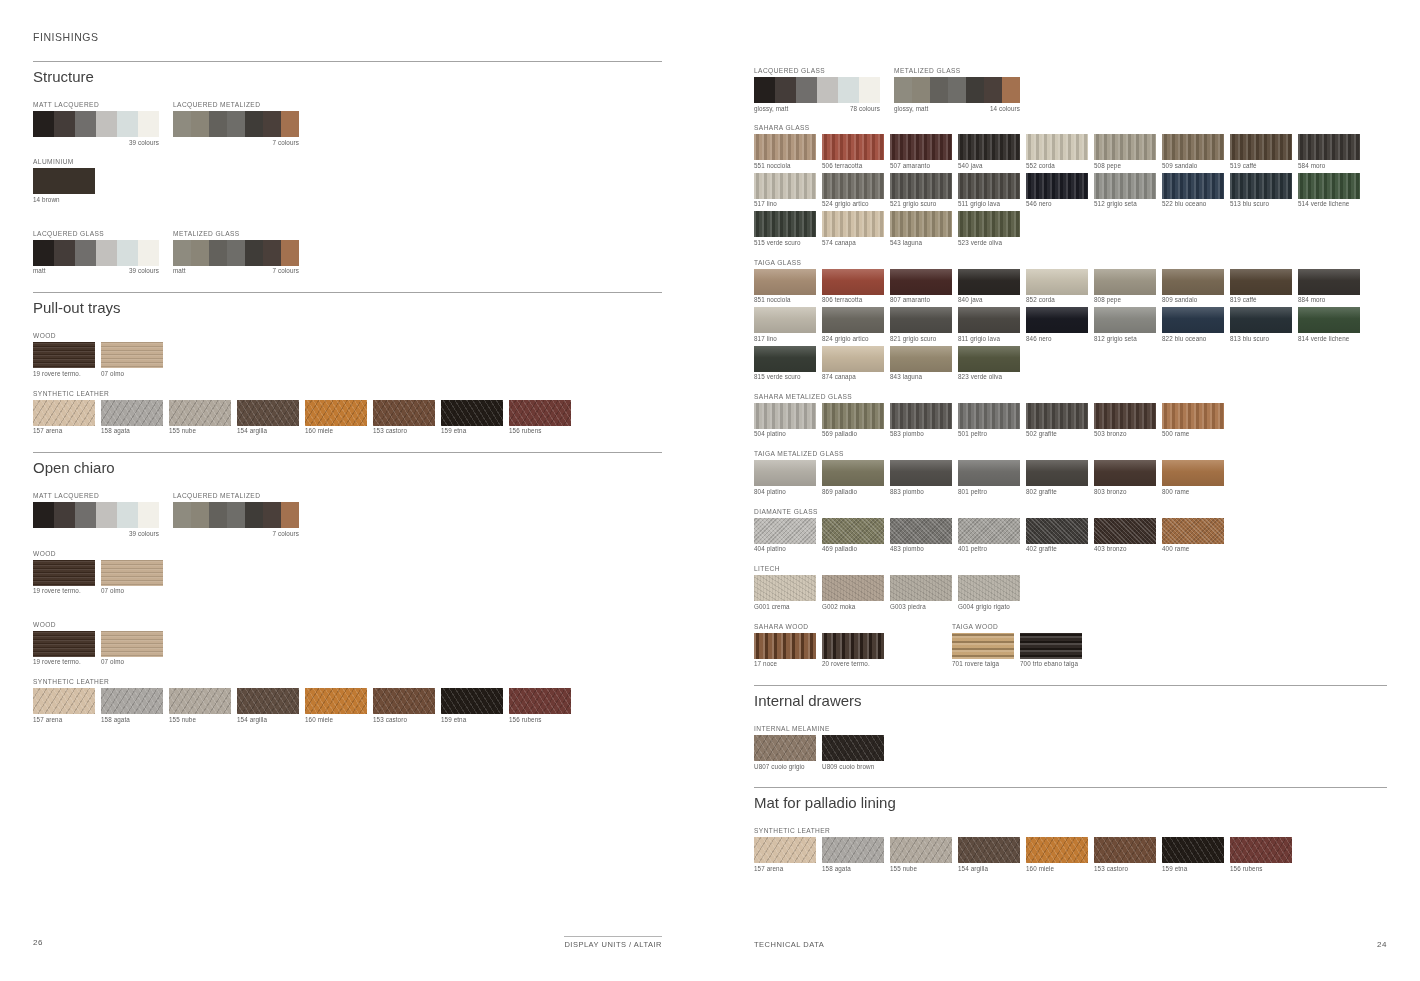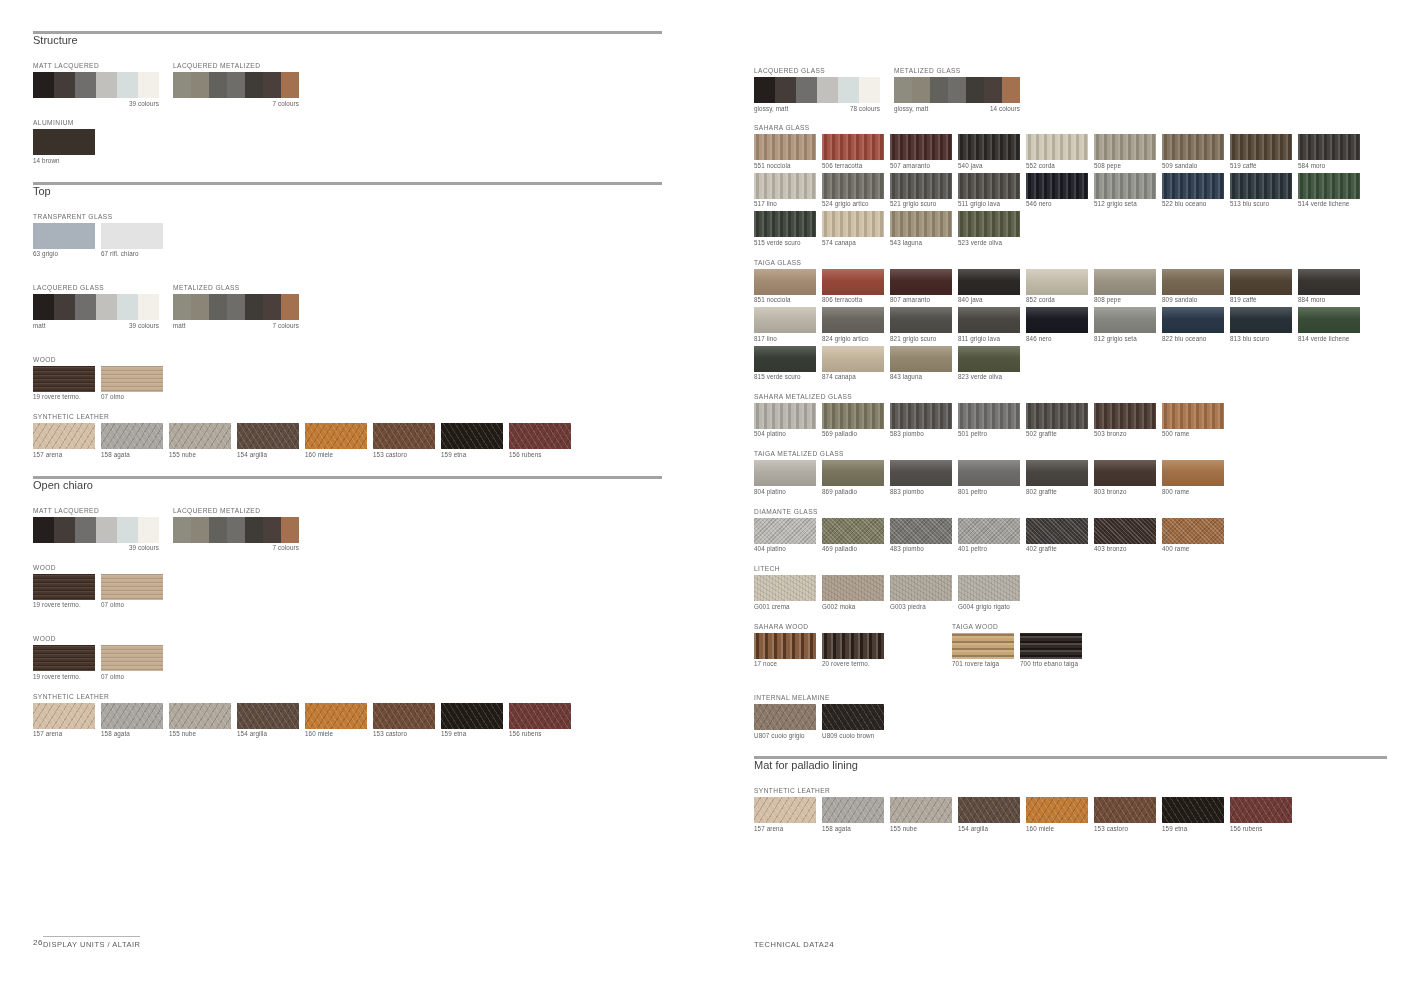--- a/index.html
+++ b/index.html
@@ -19,23 +19,23 @@
   .col-inner { position: absolute; left: 33px; right: 48px; top: 31px; }
   .col-right .col-inner { left: 44px; right: 33px; }
 
   
   .doc-title {
     font-size: 10.5px; letter-spacing: .55px; color: #4a4a4a;
     text-transform: uppercase; margin-bottom: 18px; font-weight: 400;
   }
   .section { margin-bottom: 0; }
   .section-head {
-    font-size: 11px; color: #3f3f3f; font-weight: 400;
-    padding-bottom: 7px;
-    border-top: 3px solid #a3a3a3;
+    font-size: 15px; color: #3f3f3f; font-weight: 400;
+    padding-top: 6px; padding-bottom: 7px;
+    border-top: 1px solid #a3a3a3;
   }
 
   .group { margin-top: 9px; }
   .group-label {
     font-size: 6.6px; letter-spacing: .42px; color: #6a6a6a;
     text-transform: uppercase; margin-bottom: 3px; white-space: nowrap;
   }
 
   
   .row { display: flex; flex-wrap: wrap; align-items: flex-start; }
@@ -50,39 +50,40 @@
   .cap-split { display: flex; justify-content: space-between; }
   .cap-split .cap { margin-top: 2.5px; }
 
   
   .strip { display: flex; }
   .strip i { display: block; height: 100%; }
 
   
   .footer {
     position: absolute; bottom: 32px; left: 33px; right: 48px;
-    display: flex; align-items: center; 
+    display: flex; align-items: center; justify-content: space-between;
     font-size: 7.5px; color: #5a5a5a; letter-spacing: .5px;
   }
   .col-right .footer { left: 44px; right: 33px; }
   .footer .pageno { font-size: 8px; color: #555; }
   .footer .label {
     text-transform: uppercase; letter-spacing: .5px;
     border-top: 1px solid #b5b5b5; padding-top: 3px;
   }
   .footer .label.plain { border-top: none; padding-top: 0; }
   .spacer-md { height: 14px; }
 </style>
 </head>
 <body>
 
 <div class="page">
 
   <div class="col col-left">
     <div class="col-inner">
+      <div class="doc-title">FINISHINGS</div>
       <div id="left-sections">
           <div class="section">
             <div class="section-head">Structure</div>
             <div style="display: flex; gap: 0px;">
               <div class="group" style="margin-right: 8px;">
                 <div class="group-label">MATT LACQUERED</div>
                 <div class="row">
                   <div class="cell" style="width: 126px;">
                     <div class="sw strip" style="width: 126px; height: 26px;">
                       <i style="background: rgb(36, 31, 29); width: 16.6667%;"></i>
@@ -125,37 +126,20 @@
               <div class="row">
                 <div class="cell" style="width: 62px;">
                   <div class="sw" style="width: 62px; height: 26px; background: rgb(58, 50, 42);"></div>
                   <div class="cap">14 brown</div>
                 </div>
               </div>
             </div>
             <div class="spacer-md"></div>
           </div>
           <div class="section">
-            <div class="section-head">Top</div>
-            <div class="group">
-              <div class="group-label">TRANSPARENT GLASS</div>
-              <div class="row">
-                <div class="cell" style="width: 62px;">
-                  <div class="sw" style="width: 62px; height: 26px; background: rgb(169, 178, 187);"></div>
-                  <div class="cap">63 grigio</div>
-                </div>
-                <div class="cell" style="width: 62px;">
-                  <div class="sw" style="width: 62px; height: 26px; background: rgb(227, 227, 227);"></div>
-                  <div class="cap">67 rifl. chiaro</div>
-                </div>
-              </div>
-            </div>
-            <div class="spacer-md"></div>
-          </div>
-          <div class="section">
             <div style="display: flex; gap: 0px;">
               <div class="group" style="margin-right: 8px;">
                 <div class="group-label">LACQUERED GLASS</div>
                 <div class="row">
                   <div class="cell" style="width: 126px;">
                     <div class="sw strip" style="width: 126px; height: 26px;">
                       <i style="background: rgb(36, 31, 29); width: 16.6667%;"></i>
                       <i style="background: rgb(68, 60, 57); width: 16.6667%;"></i>
                       <i style="background: rgb(112, 110, 108); width: 16.6667%;"></i>
                       <i style="background: rgb(194, 192, 189); width: 16.6667%;"></i>
@@ -186,20 +170,21 @@
                       <span class="cap">matt</span>
                       <span class="cap">7 colours</span>
                     </div>
                   </div>
                 </div>
               </div>
             </div>
             <div class="spacer-md"></div>
           </div>
           <div class="section">
+            <div class="section-head">Pull-out trays</div>
             <div class="group">
               <div class="group-label">WOOD</div>
               <div class="row">
                 <div class="cell" style="width: 62px;">
                   <div class="sw" style="width: 62px; height: 26px; background: repeating-linear-gradient(0deg, rgba(255, 255, 255, 0.13) 0px, rgba(255, 255, 255, 0.13) 1px, rgba(0, 0, 0, 0.1) 1px, rgba(0, 0, 0, 0.1) 2px, rgba(255, 255, 255, 0.05) 2px, rgba(255, 255, 255, 0.05) 4px), rgb(61, 43, 32);"></div>
                   <div class="cap">19 rovere termo.</div>
                 </div>
                 <div class="cell" style="width: 62px;">
                   <div class="sw" style="width: 62px; height: 26px; background: repeating-linear-gradient(0deg, rgba(255, 255, 255, 0.13) 0px, rgba(255, 255, 255, 0.13) 1px, rgba(0, 0, 0, 0.1) 1px, rgba(0, 0, 0, 0.1) 2px, rgba(255, 255, 255, 0.05) 2px, rgba(255, 255, 255, 0.05) 4px), rgb(194, 169, 140);"></div>
                   <div class="cap">07 olmo</div>
@@ -739,20 +724,21 @@
                   <div class="cell" style="width: 62px;">
                     <div class="sw" style="width: 62px; height: 26px; background: repeating-linear-gradient(0deg, rgba(255, 255, 255, 0.2) 0px, rgba(255, 255, 255, 0.2) 2px, rgba(0, 0, 0, 0.22) 2px, rgba(0, 0, 0, 0.22) 4px, rgba(255, 255, 255, 0.06) 4px, rgba(255, 255, 255, 0.06) 7px), rgb(35, 28, 24);"></div>
                     <div class="cap">700 trto ebano taiga</div>
                   </div>
                 </div>
               </div>
             </div>
             <div class="spacer-md"></div>
           </div>
           <div class="section">
+            <div class="section-head">Internal drawers</div>
             <div class="group">
               <div class="group-label">INTERNAL MELAMINE</div>
               <div class="row">
                 <div class="cell" style="width: 62px;">
                   <div class="sw" style="width: 62px; height: 26px; background: repeating-linear-gradient(58deg, rgba(255, 255, 255, 0.14) 0px, rgba(255, 255, 255, 0.14) 1px, transparent 1px, transparent 5px), repeating-linear-gradient(-58deg, rgba(0, 0, 0, 0.16) 0px, rgba(0, 0, 0, 0.16) 1px, transparent 1px, transparent 6px), rgb(138, 120, 104);"></div>
                   <div class="cap">U807 cuoio grigio</div>
                 </div>
                 <div class="cell" style="width: 62px;">
                   <div class="sw" style="width: 62px; height: 26px; background: repeating-linear-gradient(58deg, rgba(255, 255, 255, 0.14) 0px, rgba(255, 255, 255, 0.14) 1px, transparent 1px, transparent 5px), repeating-linear-gradient(-58deg, rgba(0, 0, 0, 0.16) 0px, rgba(0, 0, 0, 0.16) 1px, transparent 1px, transparent 6px), rgb(43, 37, 33);"></div>
                   <div class="cap">U809 cuoio brown</div>

